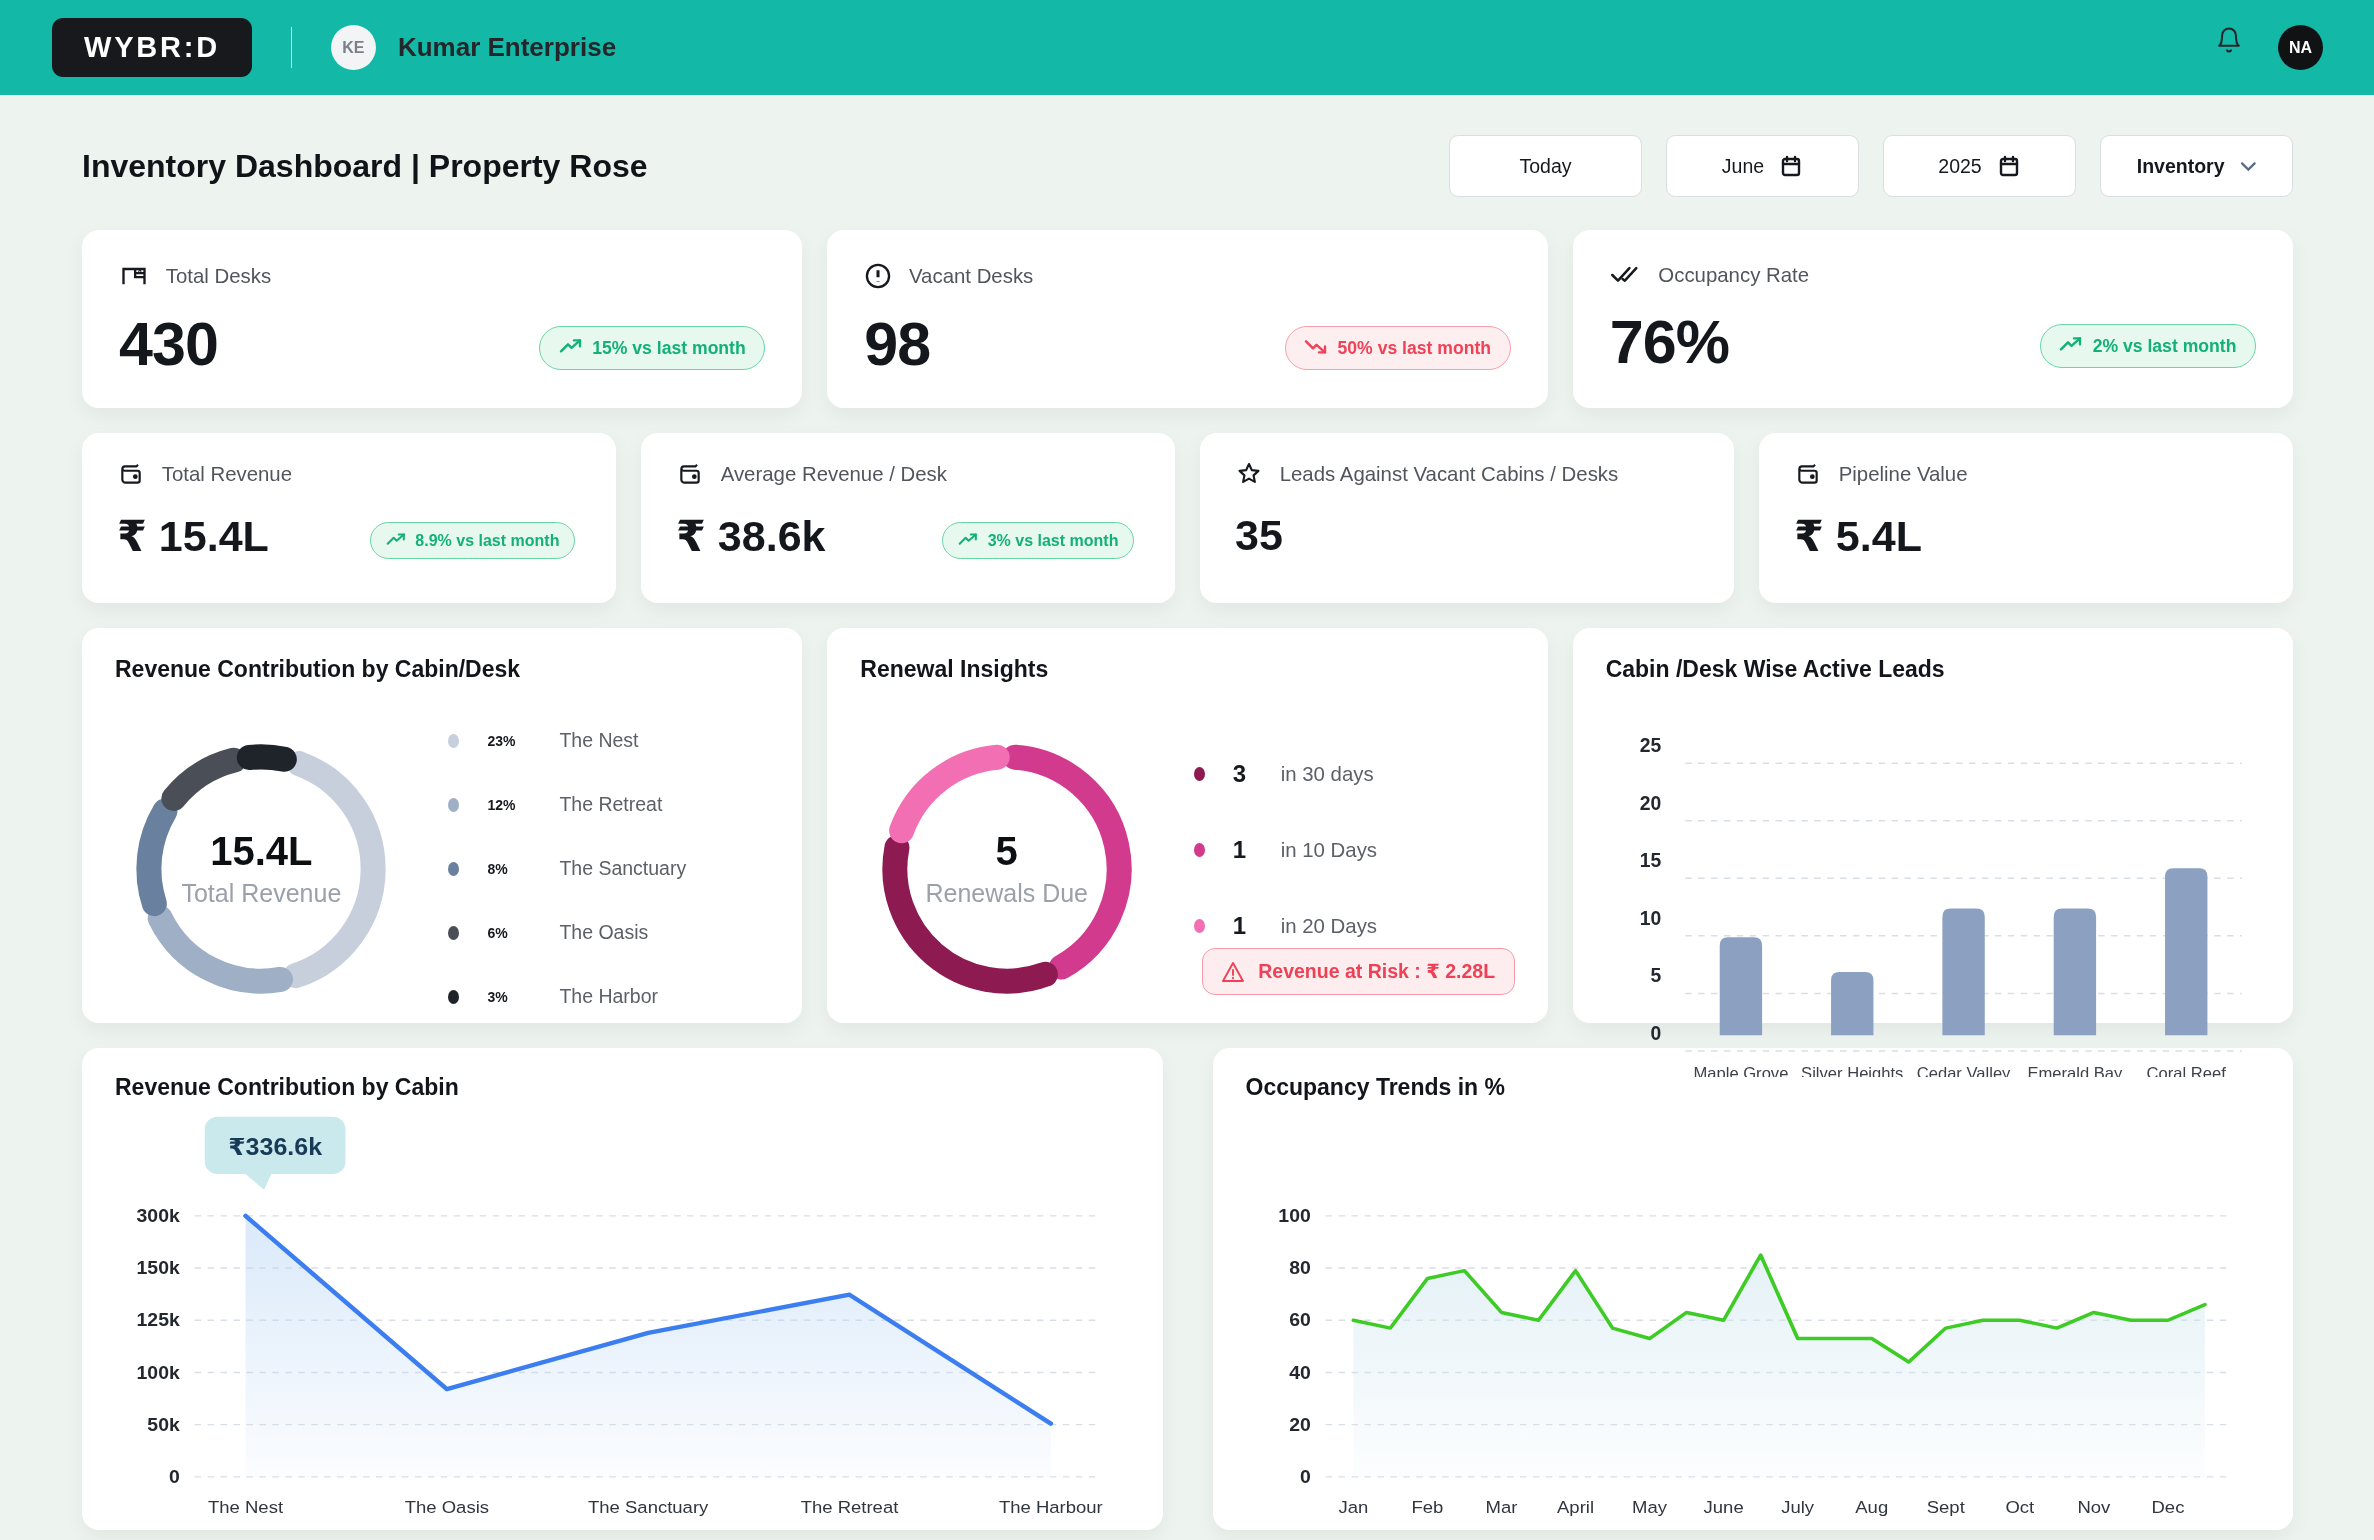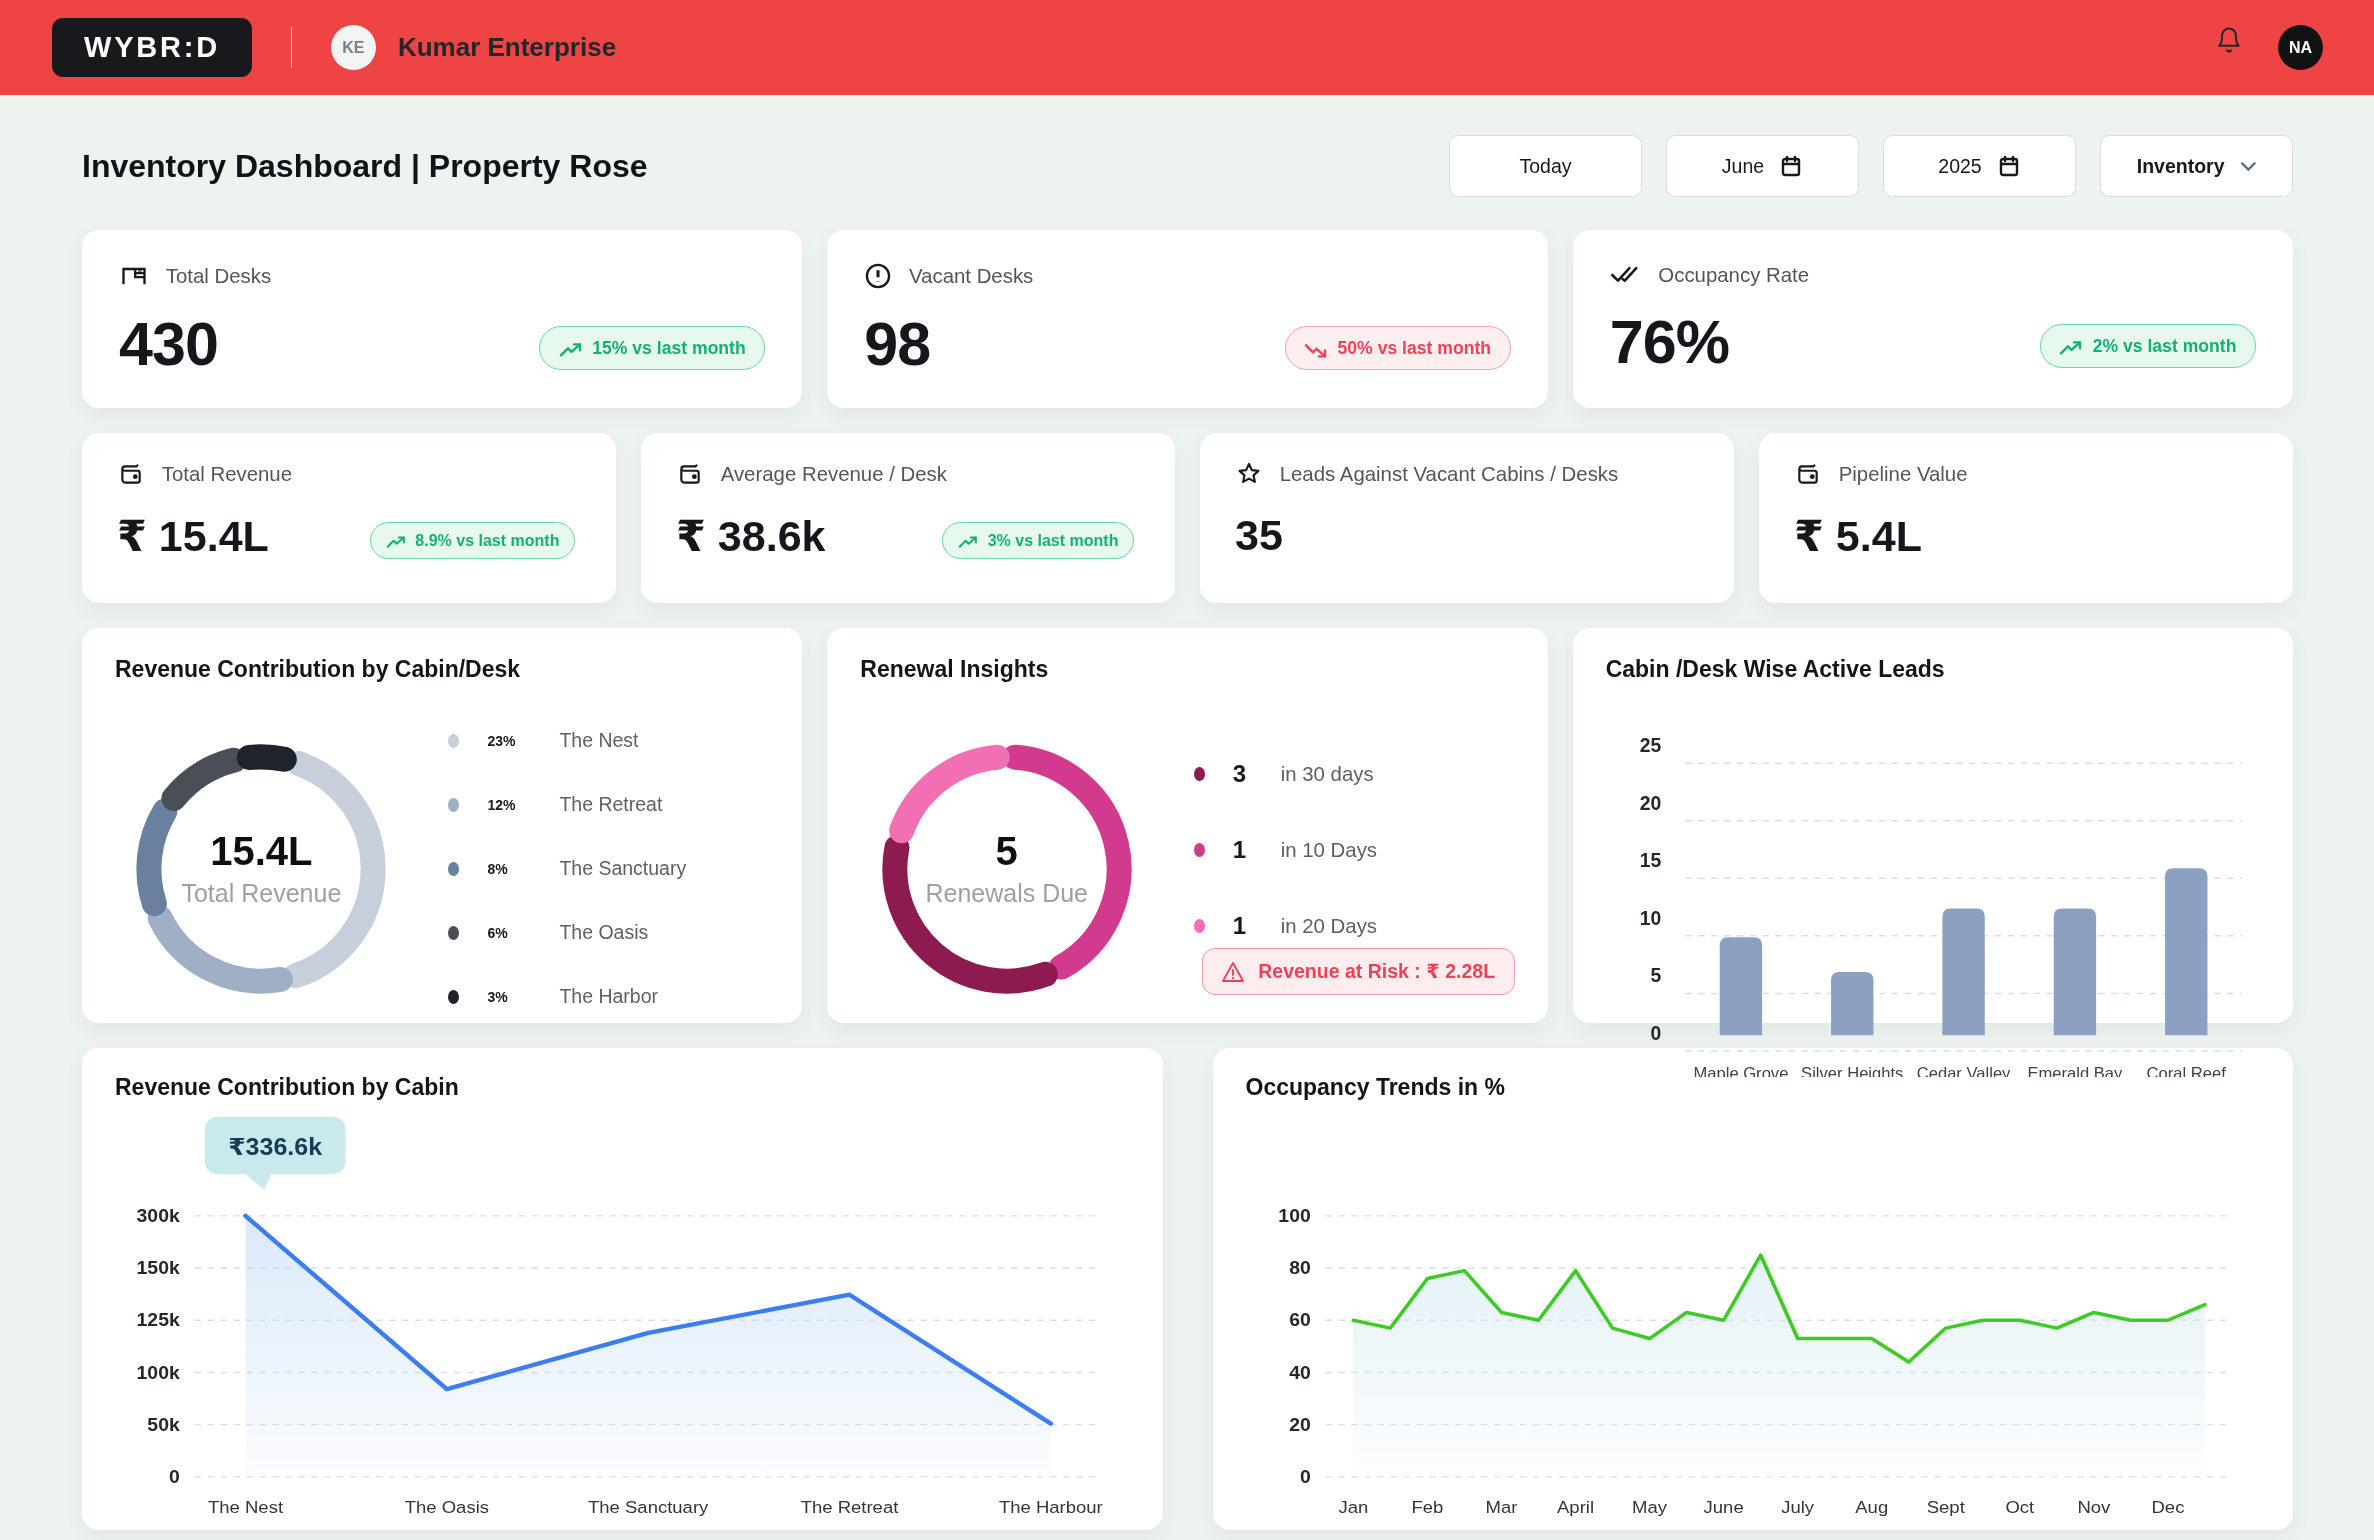--- a/index.html
+++ b/index.html
@@ -1,19 +1,19 @@
 <!DOCTYPE html>
 <html style="font-size:15px"><head>
 <meta charset="utf-8">
 <style>
   * { margin:0; padding:0; box-sizing:border-box; }
   html,body { width:2375px; height:1541px; overflow:hidden; background:#edf3ee;
     font-family:"Liberation Sans","DejaVu Sans",sans-serif; color:#14181d; }
   
-  .topbar { height:96px; background:#ef4444; display:flex; align-items:center; padding:0 52px; border-bottom:0.9px solid #eef0ee; }
+  .topbar { height:96px; background:#14b8a6; display:flex; align-items:center; padding:0 52px; border-bottom:0.9px solid #eef0ee; }
   .logo-box { background:#17191c; border-radius:11px; padding:13px 32px; }
   .logo-text { color:#fff; font-size:29px; font-weight:800; letter-spacing:2.8px; }
   .topbar-divider { width:0.9px; height:41px; background:#e4e7ea; margin:0 39px; }
   .org-avatar { width:45px; height:45px; border-radius:50%; background:#f2f4f5; color:#7a8088;
     display:flex; align-items:center; justify-content:center; font-size:16px; font-weight:700; }
   .org-name { font-size:26px; font-weight:700; margin-left:22px; color:#23272c; }
   .topbar-right { margin-left:auto; display:flex; align-items:flex-start; gap:35px; }
   .user-avatar { width:45px; height:45px; border-radius:50%; background:#101214; color:#fff;
     display:flex; align-items:center; justify-content:center; font-size:16px; font-weight:600; }
   
@@ -32,21 +32,21 @@
   .grid2 { display:grid; grid-template-columns:1fr 1fr; gap:50px; margin-top:25px; }
   .card { background:#fff; border-radius:16.7px; box-shadow:0 7.4px 20.4px rgba(20,30,45,.05); }
   .kpi1 { height:178px; padding:32px 37px; }
   .kpi2 { height:170px; padding:28px 35px; }
   .kpi-head { display:flex; align-items:center; gap:16.7px; }
   .kpi-label { font-size:20.4px; color:#51565c; font-weight:500; }
   .kpi-value-row { display:flex; align-items:center; margin-top:18.6px; }
   .kpi1 .kpi-value { font-size:61px; font-weight:700; letter-spacing:-0.9px; }
   .kpi2 .kpi-value-row { margin-top:24px; }
   .kpi2 .kpi-value { font-size:43px; font-weight:800; }
-  .badge { display:flex; align-items:flex-end; gap:9.3px; border-radius:24px; padding:10.2px 18.6px;
+  .badge { display:flex; align-items:flex-start; gap:9.3px; border-radius:24px; padding:10.2px 18.6px;
     font-size:17.6px; font-weight:600; margin-left:auto; white-space:nowrap;margin-top:9px; }
   .badge.green { background:#e7f9ef; border:1.4px solid #69d6a5; color:#14b176; }
   .badge.red { background:#fdeef0; border:1.4px solid #f6a0ab; color:#f04257; }
   .kpi2 .badge { font-size:16px; padding:8.3px 15px; margin-right:5.6px; }
   
   .chart-card { height:395px; padding:28px 33px; position:relative; }
   .chart-title { font-size:23px; font-weight:700; color:#121519; }
   .donut-wrap { display:flex; align-items:center; height:371px; }
   .donut-box { position:relative; width:278px; height:278px; margin-left:7.4px; }
   .donut-center { position:absolute; inset:0; display:flex; flex-direction:column; align-items:center; justify-content:center; }

